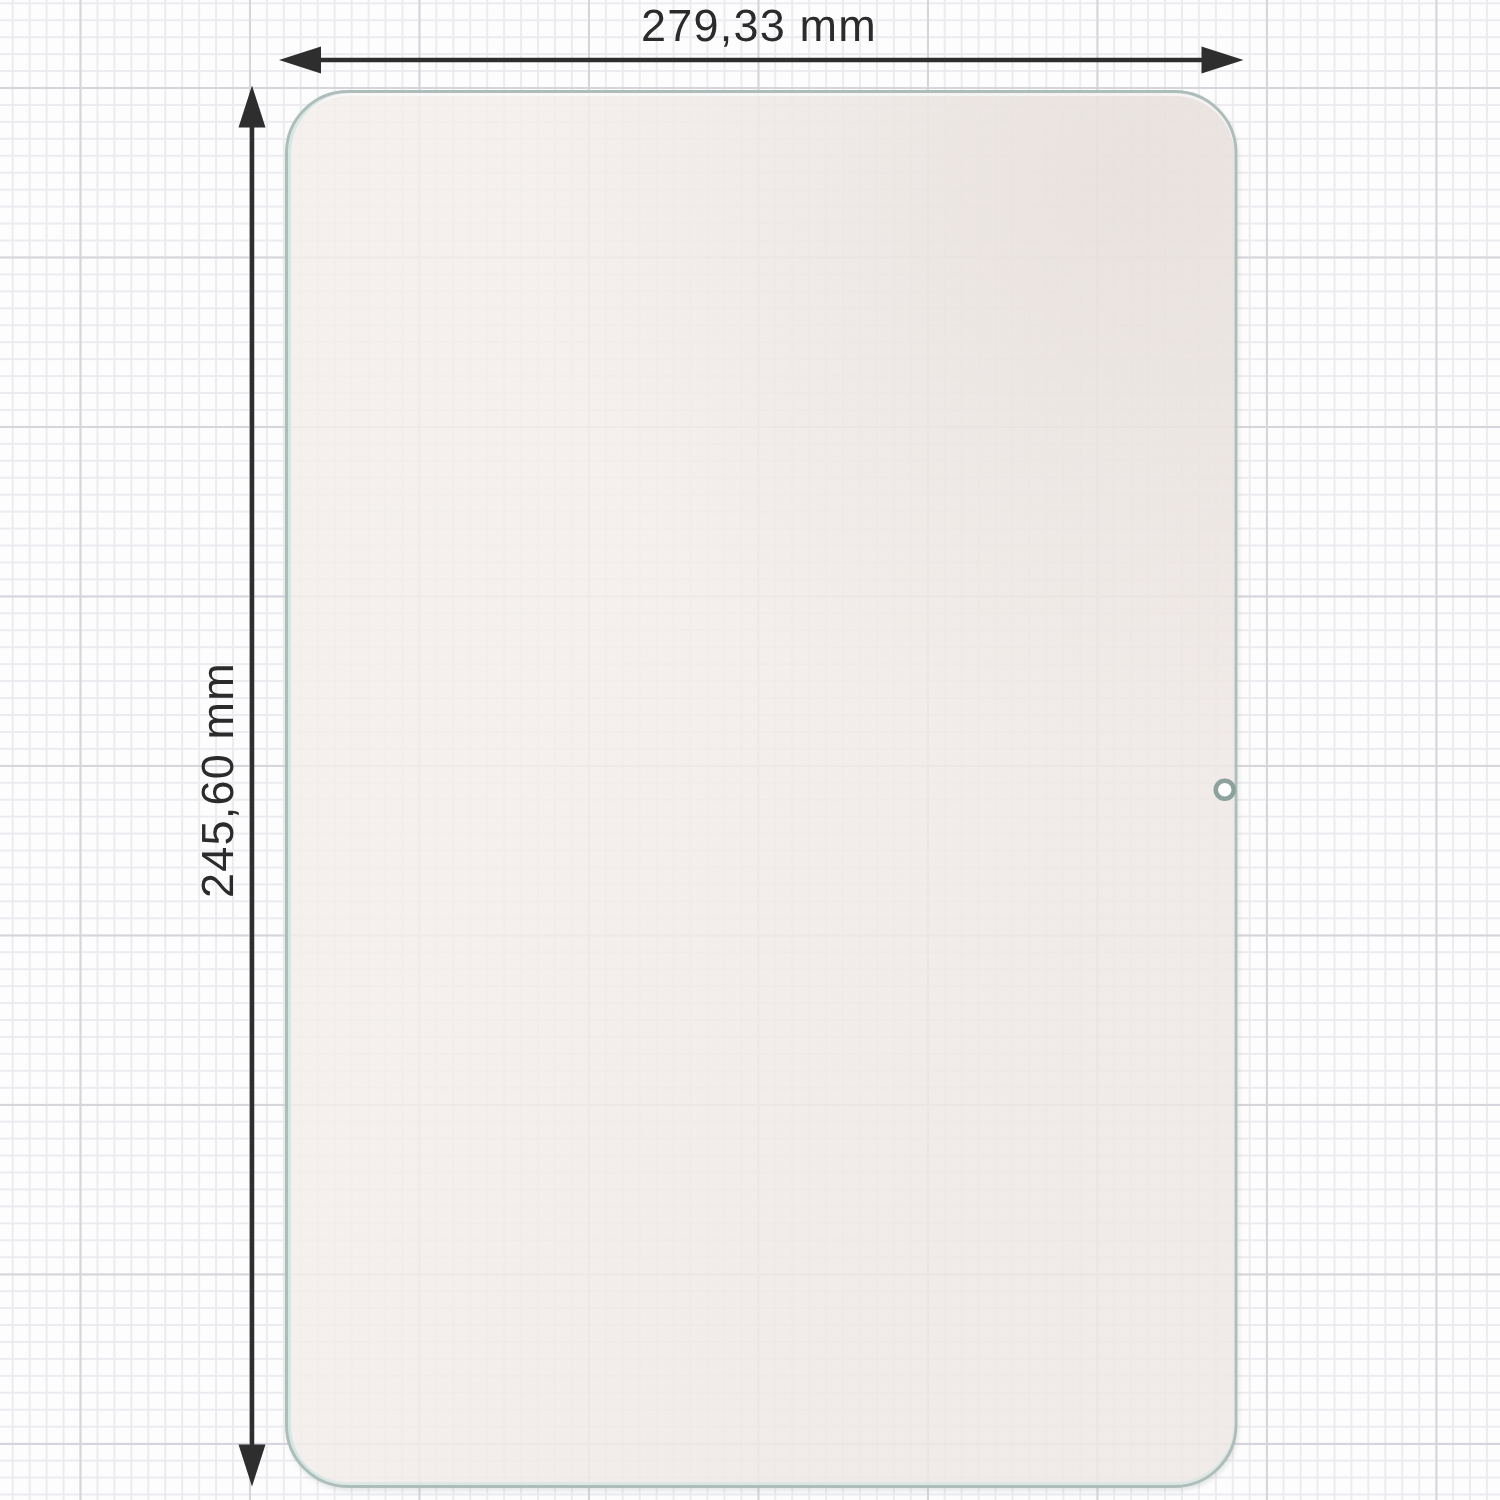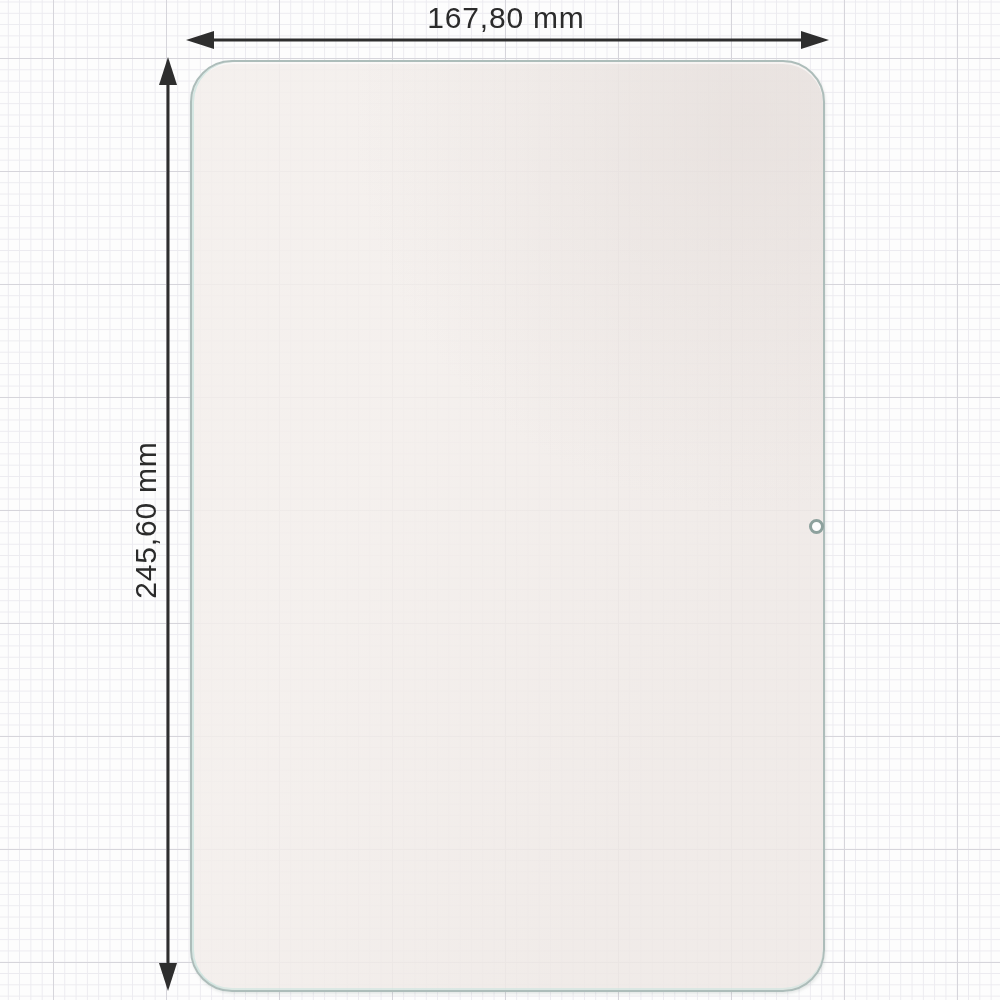--- a/index.html
+++ b/index.html
@@ -102,17 +102,17 @@
       <polygon class="dim-head" points="829,40 801,31 801,49"></polygon>
     </g>
 
     <g>
       <line class="dim-stroke" x1="168" y1="64" x2="168" y2="984"></line>
       <polygon class="dim-head" points="168,57 159,85 177,85"></polygon>
       <polygon class="dim-head" points="168,991 159,963 177,963"></polygon>
     </g>
   </svg>
 
-  <div class="dim-label width">167,80 mm</div>
+  <div class="dim-label width">279,33 mm</div>
 
   <div class="dim-label height">245,60 mm</div>
 
 </div>
 
 </body></html>

